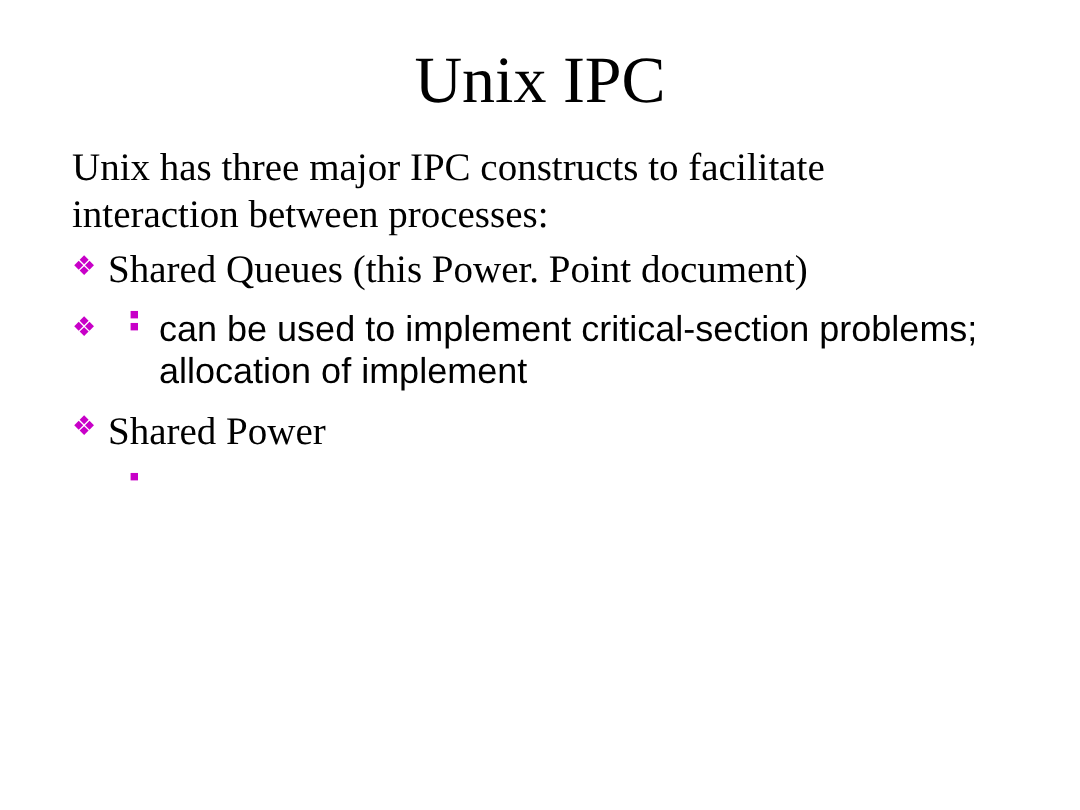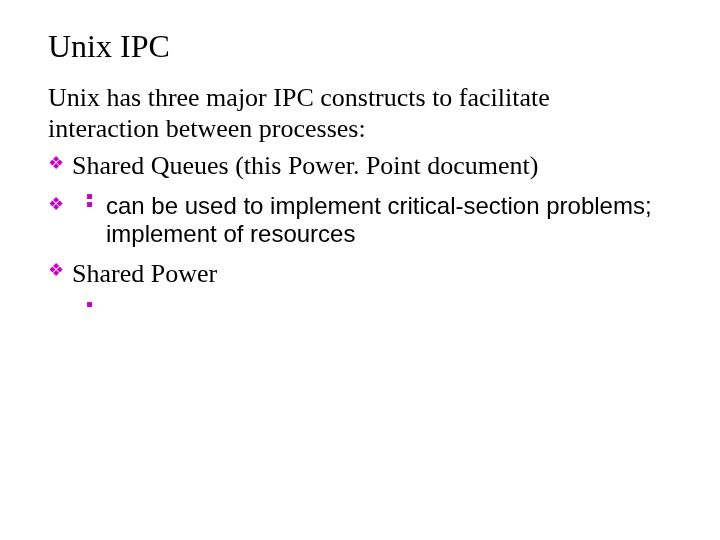--- a/index.html
+++ b/index.html
@@ -11,21 +11,22 @@
     font-family: "Times New Roman", Times, serif;
     color: #000;
   }
   .slide {
     box-sizing: border-box;
     width: 720px;
     height: 540px;
     padding: 24px 48px 24px 48px;
   }
   .title {
-    font-size: 32px;
+    text-align: center;
+    font-size: 44px;
     font-weight: 400;
     margin: 4px 0 18px 0;
   }
   .intro {
     font-size: 26px;
     line-height: 1.18;
     margin: 0 12px 6px 0;
   }
   .level1 {
     font-size: 26px;
@@ -76,21 +77,21 @@
   </div>
   <div class="level2">
     <span class="bullet">▪</span>
   </div>
 
   <div class="level1">
     <span class="bullet">❖</span>
   </div>
   <div class="level2">
     <span class="bullet">▪</span>
-    <span>can be used to implement critical-section problems; implement of resources</span>
+    <span>can be used to implement critical-section problems; allocation of implement</span>
   </div>
 
   <div class="level1">
     <span class="bullet">❖</span>
     <span>Shared Power</span>
   </div>
   <div class="level2">
     <span class="bullet">▪</span>
   </div>
 

